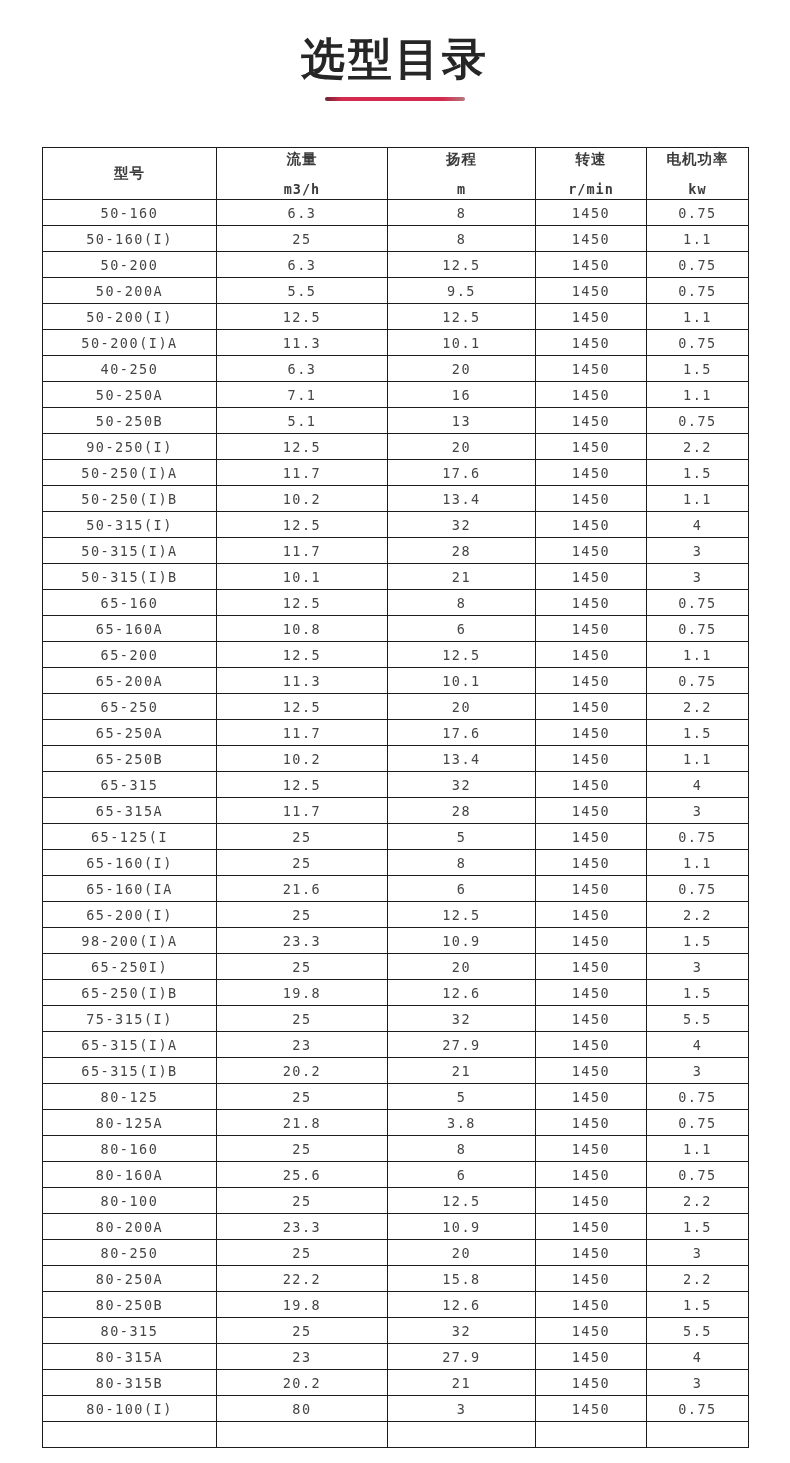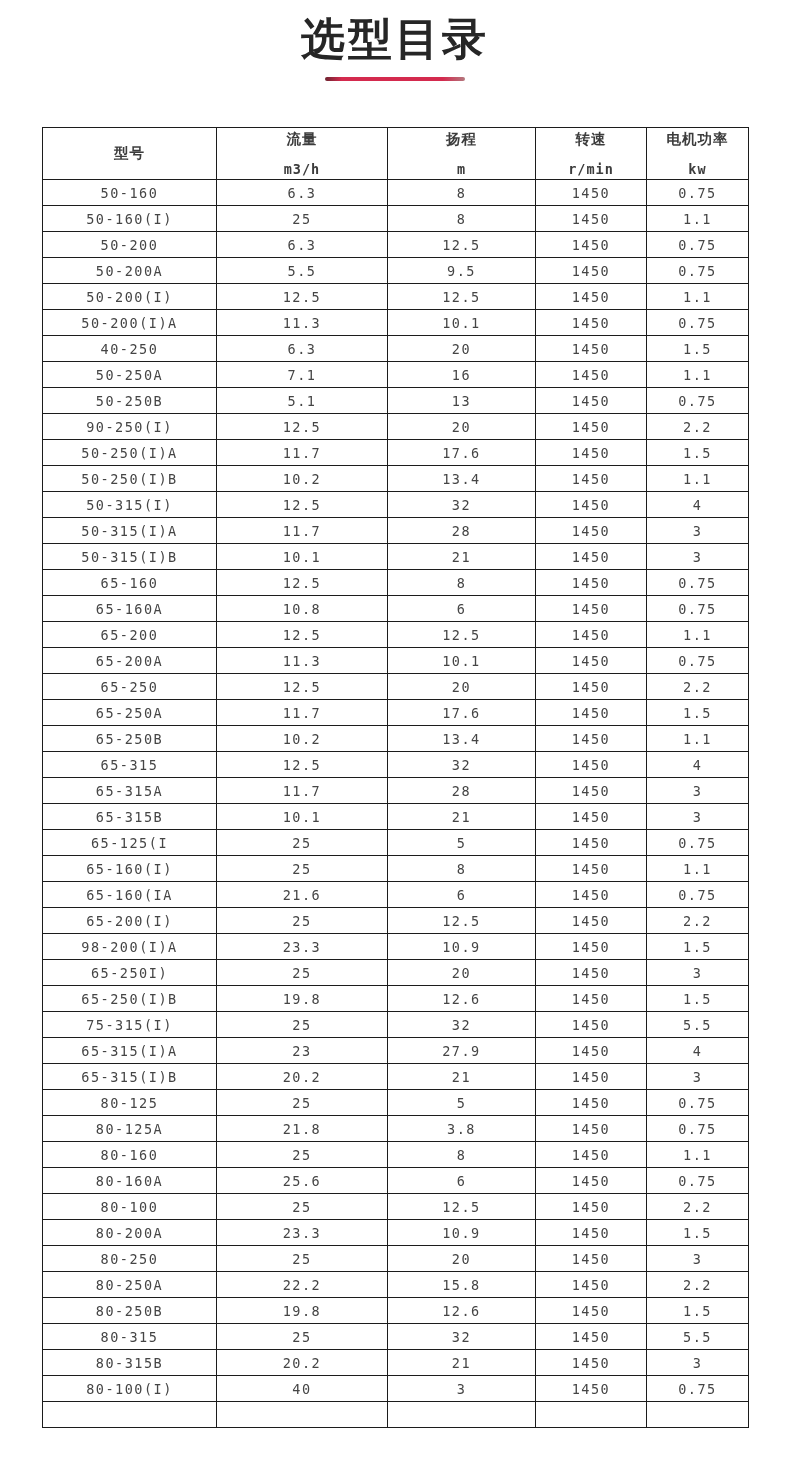--- a/index.html
+++ b/index.html
@@ -7,21 +7,21 @@
     width: 790px;
     background: #ffffff;
     font-family: "Liberation Sans", sans-serif;
   }
   body {
     height: 1463px;
     overflow: hidden;
     position: relative;
   }
   .page-title {
-    margin-top: 12px;
+    margin-top: 32px;
     text-align: center;
     font-size: 44px;
     line-height: 54px;
     font-weight: 700;
     letter-spacing: 3px;
     color: #262626;
     font-family: "Liberation Sans", sans-serif;
   }
   .title-underline {
     width: 140px;
@@ -277,27 +277,20 @@
           <td>4</td>
         </tr>
         <tr>
           <td>65-315A</td>
           <td>11.7</td>
           <td>28</td>
           <td>1450</td>
           <td>3</td>
         </tr>
         <tr>
-          <td>65-315B</td>
-          <td>10.1</td>
-          <td>21</td>
-          <td>1450</td>
-          <td>3</td>
-        </tr>
-        <tr>
           <td>65-125(I</td>
           <td>25</td>
           <td>5</td>
           <td>1450</td>
           <td>0.75</td>
         </tr>
         <tr>
           <td>65-160(I)</td>
           <td>25</td>
           <td>8</td>
@@ -424,29 +417,36 @@
           <td>1.5</td>
         </tr>
         <tr>
           <td>80-315</td>
           <td>25</td>
           <td>32</td>
           <td>1450</td>
           <td>5.5</td>
         </tr>
         <tr>
+          <td>80-315A</td>
+          <td>23</td>
+          <td>27.9</td>
+          <td>1450</td>
+          <td>4</td>
+        </tr>
+        <tr>
           <td>80-315B</td>
           <td>20.2</td>
           <td>21</td>
           <td>1450</td>
           <td>3</td>
         </tr>
         <tr>
           <td>80-100(I)</td>
-          <td>40</td>
+          <td>80</td>
           <td>3</td>
           <td>1450</td>
           <td>0.75</td>
         </tr>
       </tbody>
     <tbody>
       <tr class="ghost-row">
         <td></td>
         <td></td>
         <td></td>

